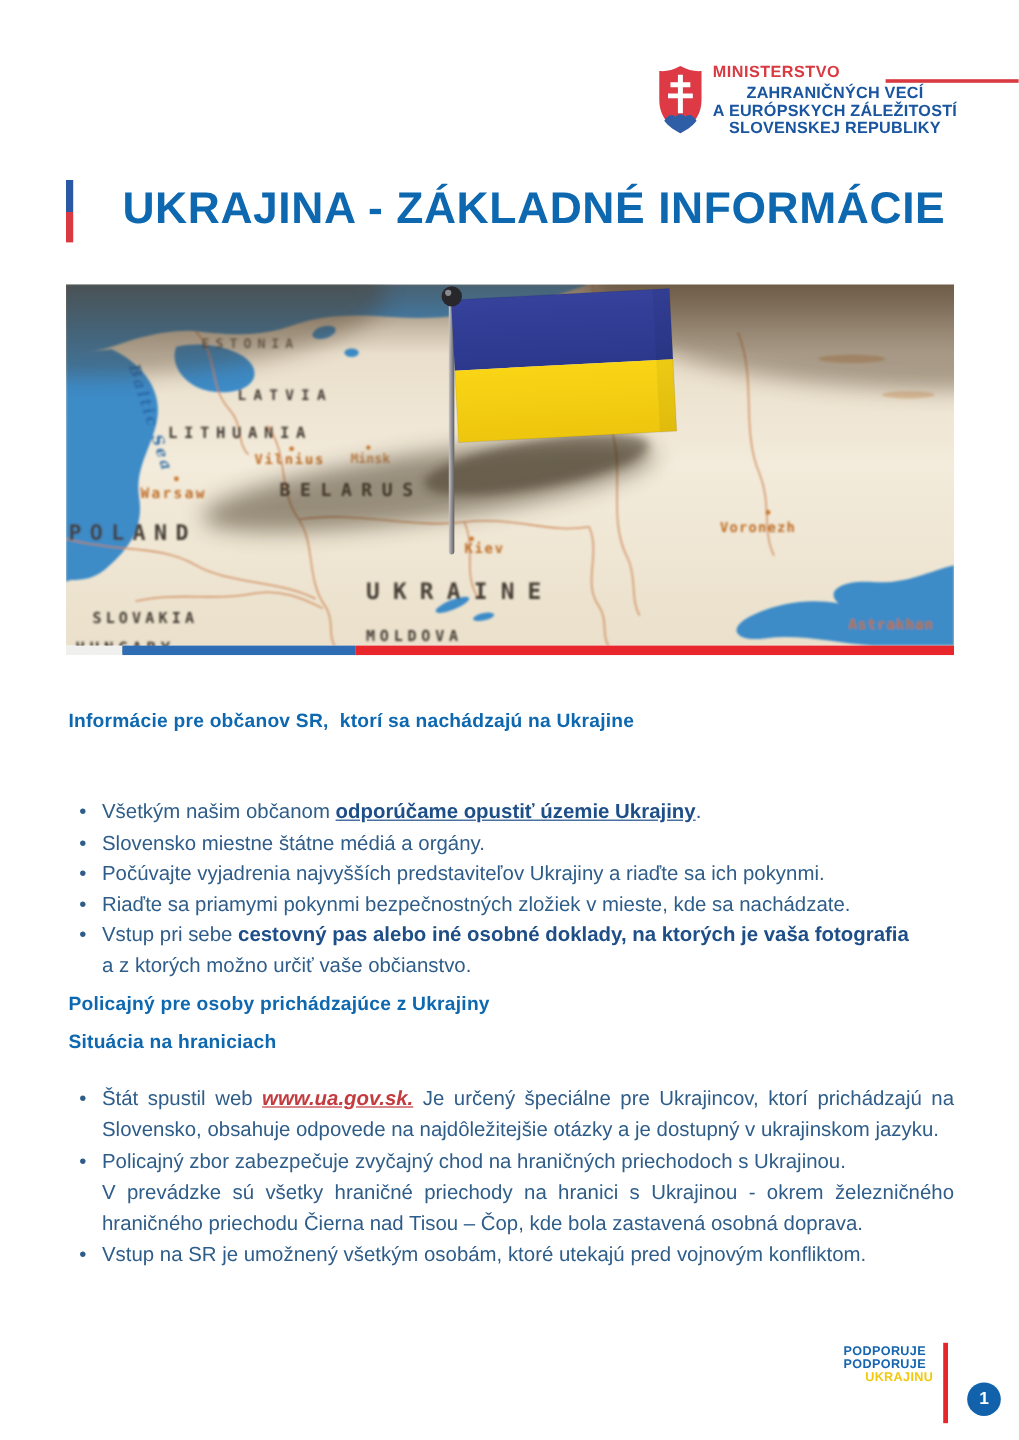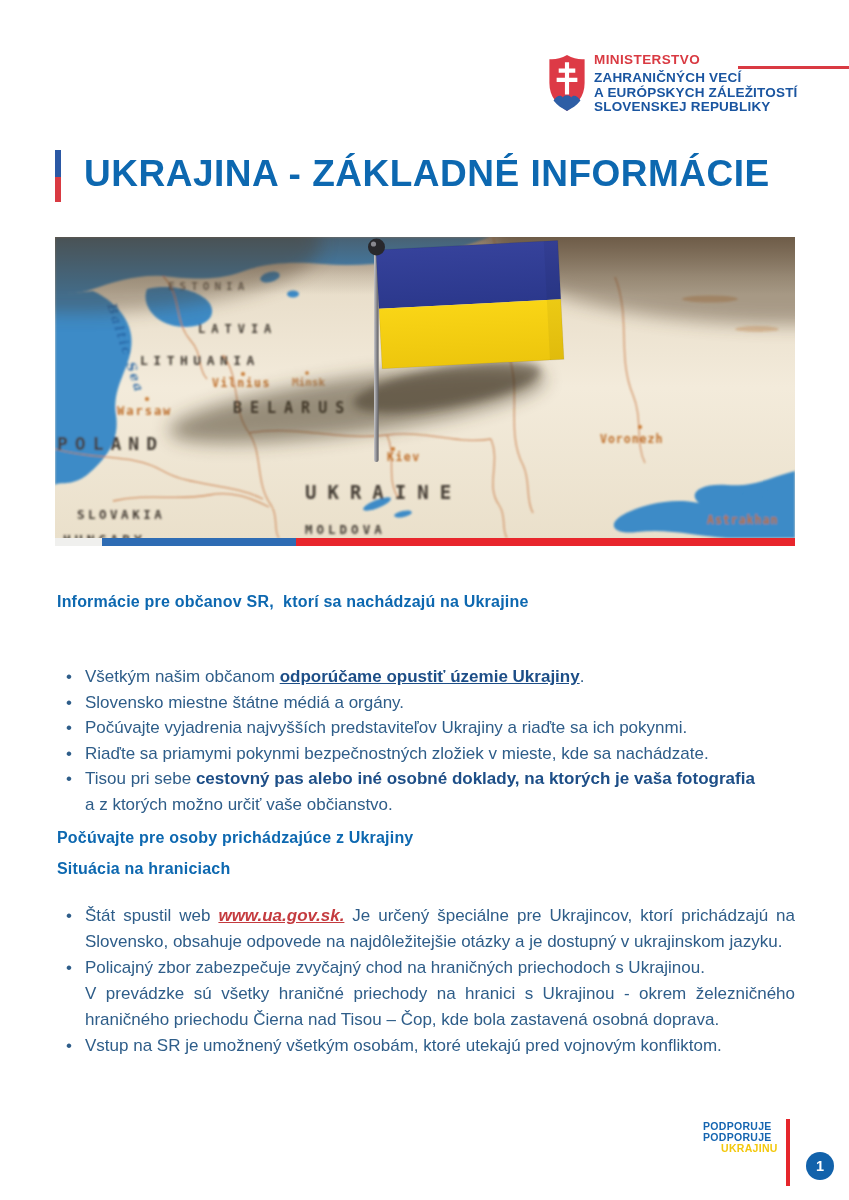--- a/index.html
+++ b/index.html
@@ -3,28 +3,28 @@
 <meta charset="utf-8">
 <style>
   html,body{margin:0;padding:0;background:#ffffff;}
   .page{position:relative;width:849px;height:1200px;background:#ffffff;overflow:hidden;
         font-family:"Liberation Sans",sans-serif;padding-left:36px;}
 
   
   .coat{position:absolute;left:548px;top:54px;width:38px;height:58px;}
   .ministry{position:absolute;left:594px;top:52px;}
   .ministry .m1{color:#d93a42;font-weight:700;font-size:13.5px;letter-spacing:.4px;margin-bottom:4px;}
-  .ministry .mb{color:#1a55a0;font-weight:700;font-size:13.5px;line-height:14.5px;letter-spacing:.2px;}
+  .ministry .mb{color:#1a55a0;font-weight:700;font-size:13.5px;line-height:14.5px;letter-spacing:.2px;text-align:center;}
   .header-rule{position:absolute;left:738px;top:66px;width:111px;height:3px;background:#d93a42;}
 
   
   .title-row{position:absolute;left:55px;top:146px;display:flex;align-items:flex-start;}
   .title-bar{width:6px;height:52px;margin-top:4px;
              background:linear-gradient(#2b58a4 0%,#2b58a4 52%,#d93a42 52%,#d93a42 100%);}
-  .title-text{margin-left:23px;font-size:37px;font-weight:700;color:#0d68b0;
+  .title-text{margin-left:41px;font-size:37px;font-weight:700;color:#0d68b0;
               letter-spacing:.5px;line-height:56px;white-space:nowrap;}
 
   
   .map-wrap{position:absolute;left:55px;top:237px;width:740px;height:309px;}
   .cty{font-family:"DejaVu Sans Mono",monospace;font-weight:700;fill:#453e35;}
   .city{font-family:"DejaVu Sans Mono",monospace;font-weight:700;fill:#bf6f2c;}
   .sea-label{font-family:"DejaVu Serif",serif;font-style:italic;font-weight:700;fill:#2766a5;opacity:.85;}
 
   
   .section-heading{position:absolute;left:57px;width:740px;font-size:16px;font-weight:700;
@@ -195,28 +195,28 @@
 
   <div class="bullets list1" style="top:664px;">
     <ul>
       <li>
         <span>Všetkým našim občanom </span><span class="bu">odporúčame opustiť územie Ukrajiny</span><span>.</span>
       </li>
       <li><span>Slovensko miestne štátne médiá a orgány.</span></li>
       <li><span>Počúvajte vyjadrenia najvyšších predstaviteľov Ukrajiny a riaďte sa ich pokynmi.</span></li>
       <li><span>Riaďte sa priamymi pokynmi bezpečnostných zložiek v mieste, kde sa nachádzate.</span></li>
       <li>
-        <span>Tisou pri sebe </span><span class="bd">cestovný pas alebo iné osobné doklady, na ktorých je vaša fotografia</span><br>
+        <span>Vstup pri sebe </span><span class="bd">cestovný pas alebo iné osobné doklady, na ktorých je vaša fotografia</span><br>
         <span>a z ktorých možno určiť vaše občianstvo.</span>
       </li>
     </ul>
   </div>
 
   <div class="section-heading" style="top:822px;">
-    <div>Počúvajte pre osoby prichádzajúce z Ukrajiny</div>
+    <div>Policajný pre osoby prichádzajúce z Ukrajiny</div>
     <div>Situácia na hraniciach</div>
   </div>
 
   <div class="bullets list2" style="top:903px;">
     <ul>
       <li>
         <span>Štát spustil web </span><a class="weblink">www.ua.gov.sk.</a><span> Je určený špeciálne pre Ukrajincov, ktorí prichádzajú na Slovensko, obsahuje odpovede na najdôležitejšie otázky a je dostupný v ukrajinskom jazyku.</span>
       </li>
       <li>
         <span>Policajný zbor zabezpečuje zvyčajný chod na hraničných priechodoch s Ukrajinou.</span><br>

